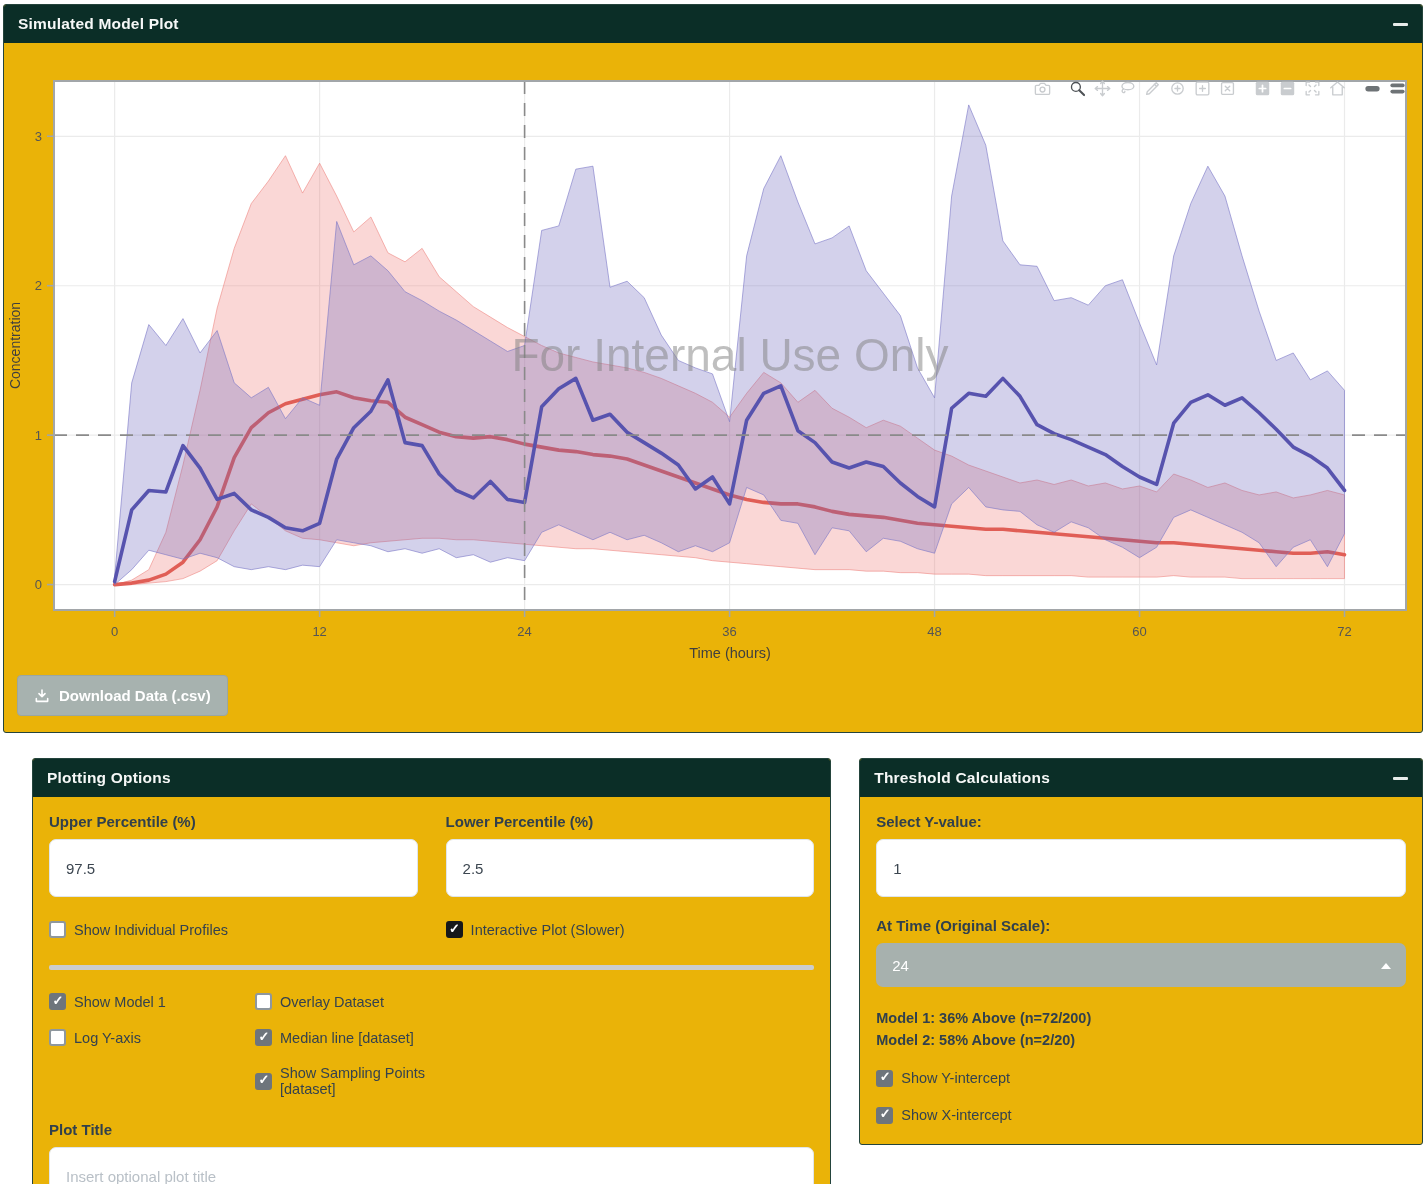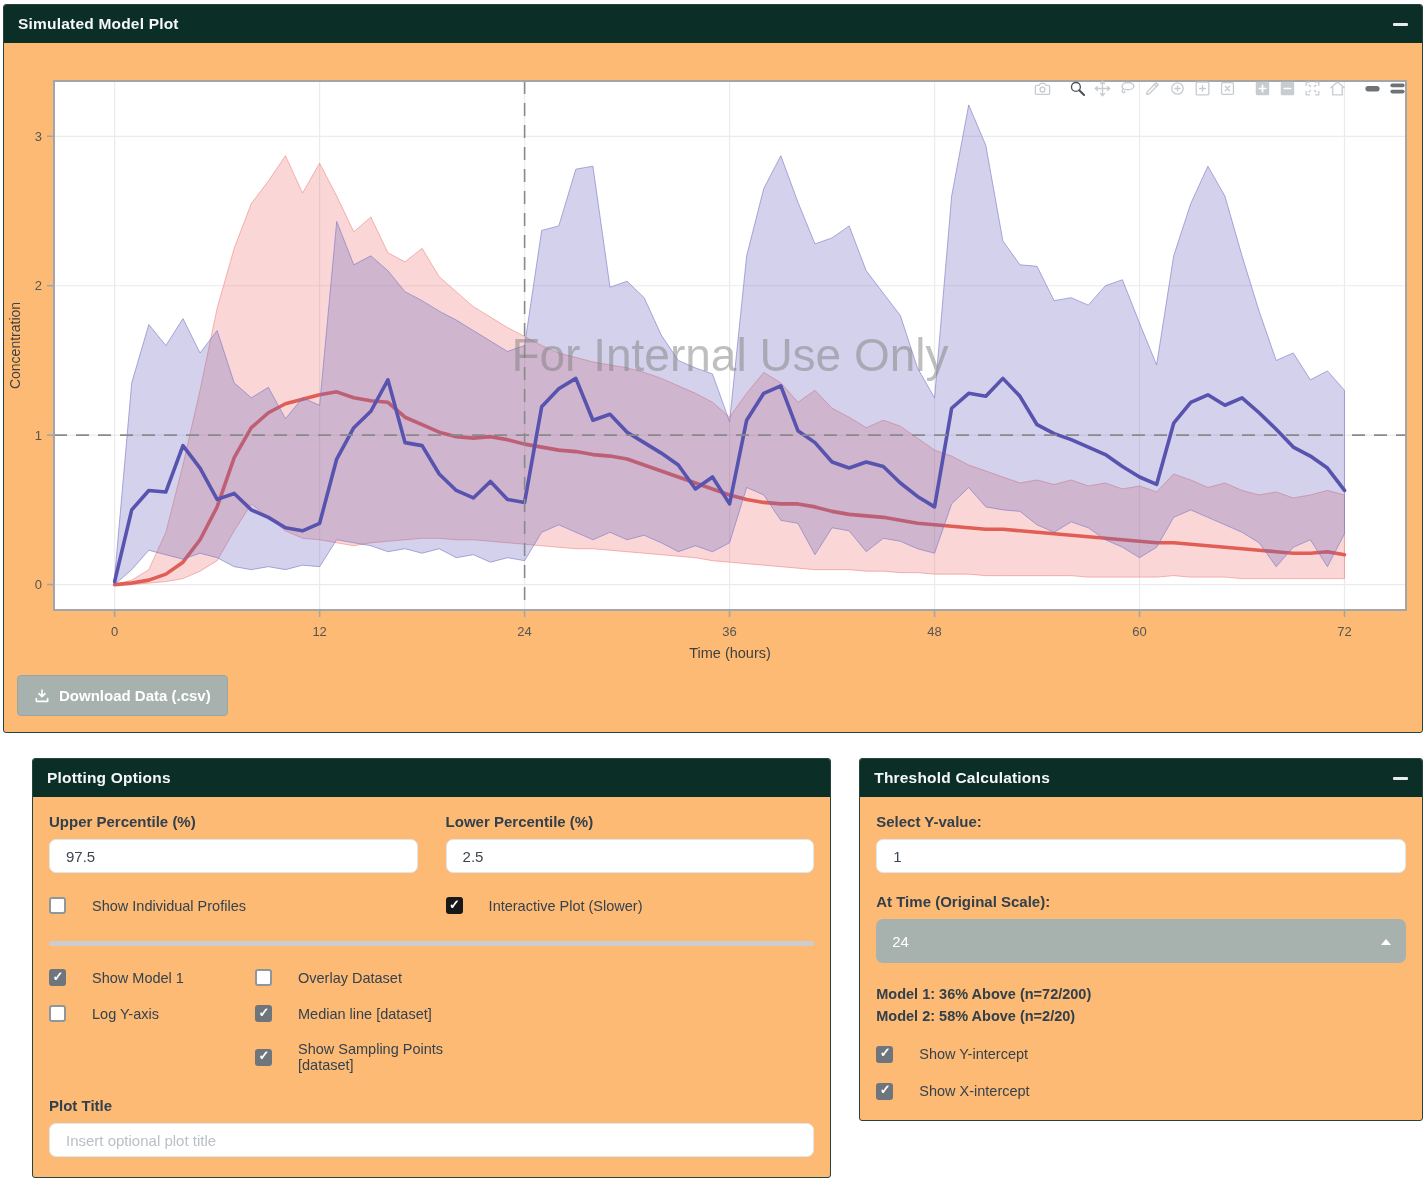--- a/index.html
+++ b/index.html
@@ -1,43 +1,43 @@
 <!DOCTYPE html>
 <html><head>
 <meta charset="utf-8">
 <style>
   html,body{margin:0;padding:0;background:#fff;font-family:"Liberation Sans",sans-serif;}
   .page{width:1426px;box-sizing:border-box;padding:4px 3px 0 3px;}
-  .card{background:#fdba74;border:1px solid #24443c;border-radius:3px;overflow:hidden;box-sizing:border-box;}
+  .card{background:#eab308;border:1px solid #24443c;border-radius:3px;overflow:hidden;box-sizing:border-box;}
   .card-hd{background:#0b2e27;color:#f6f8f7;font-size:15.5px;font-weight:600;padding:10px 14px;display:flex;align-items:center;justify-content:space-between;letter-spacing:.2px;}
   .minus{width:15px;height:3px;background:#e8ecea;border-radius:1px;display:inline-block;cursor:pointer;}
   
   .plot-card{width:1420px;}
   .plot-bd{position:relative;padding:0 0 14px 0;}
   .modebar{position:absolute;top:6px;right:14px;display:flex;align-items:center;z-index:5;}
   .mb-ico{width:21px;height:19px;margin-left:4px;color:#c9cccf;display:inline-block;cursor:pointer;}
   .mb-ico.active{color:#4e5256;}
   .mb-ico.dark{color:#6e7376;}
   .mb-gap{margin-left:14px;}
   .mb-ico svg{width:100%;height:100%;}
   #chart{display:block;margin-top:30px;}
   .dl-btn{display:inline-flex;align-items:center;gap:9px;margin:10px 0 2px 13px;background:#a7b2af;border:1px solid #9aa6a2;border-radius:4px;color:#fff;font-size:15px;font-weight:600;font-family:"Liberation Sans",sans-serif;padding:11px 16px;cursor:pointer;}
   .dl-ico{width:16px;height:16px;}
   
   .row{display:flex;gap:28px;margin-top:25px;align-items:flex-start;padding-bottom:3px;margin-left:29px;}
   .opt-card{width:818px;}
   .thr-card{width:577px;}
   .card-bd{padding:16px 16px 20px 16px;}
   .field label{display:block;font-size:15px;font-weight:700;color:#31404c;margin-bottom:9px;}
-  .field input{width:100%;height:34px;box-sizing:border-box;border:1px solid #dfe5ec;border-radius:7px;padding:0 16px;font-size:15px;color:#3c4650;font-family:"Liberation Sans",sans-serif;outline:none;}
+  .field input{width:100%;height:58px;box-sizing:border-box;border:1px solid #dfe5ec;border-radius:7px;padding:0 16px;font-size:15px;color:#3c4650;font-family:"Liberation Sans",sans-serif;outline:none;}
   .field input::placeholder{color:#b9c0c7;}
   .grid2{display:grid;grid-template-columns:1fr 1fr;column-gap:28px;}
   .grid3{display:grid;grid-template-columns:206px 206px 1fr;column-gap:0;}
   .col{display:flex;flex-direction:column;gap:19px;}
-  .cb{display:flex;align-items:center;gap:26px;font-size:14.5px;color:#35424e;cursor:pointer;}
+  .cb{display:flex;align-items:center;gap:8px;font-size:14.5px;color:#35424e;cursor:pointer;}
   .cb .box{width:17px;height:17px;flex:0 0 17px;border:2px solid #8e979e;border-radius:3px;background:#fff;box-sizing:border-box;position:relative;}
   .cb.checked .box{background:#6e757c;border-color:#6e757c;}
   .cb.checked.dark .box{background:#16181a;border-color:#16181a;}
   .cb.checked .box::after{content:"\2713";position:absolute;left:1.5px;top:-2.5px;color:#fff;font-size:13px;font-weight:700;}
   .divider{height:5px;background:#cbcdce;border-radius:2px;margin:27px 0 23px 0;}
   .mt20{margin-top:20px;}
   .mt24{margin-top:24px;}
   .select{position:relative;height:44px;background:#a7b1ae;border-radius:7px;display:flex;align-items:center;padding:0 16px;color:#fff;font-size:15px;cursor:pointer;}
   .caret-up{position:absolute;right:15px;top:50%;margin-top:-2px;width:0;height:0;border-left:5px solid transparent;border-right:5px solid transparent;border-bottom:6px solid #fff;}
   .results{margin-top:20px;font-size:14.5px;font-weight:700;color:#31404c;line-height:1.55;}

